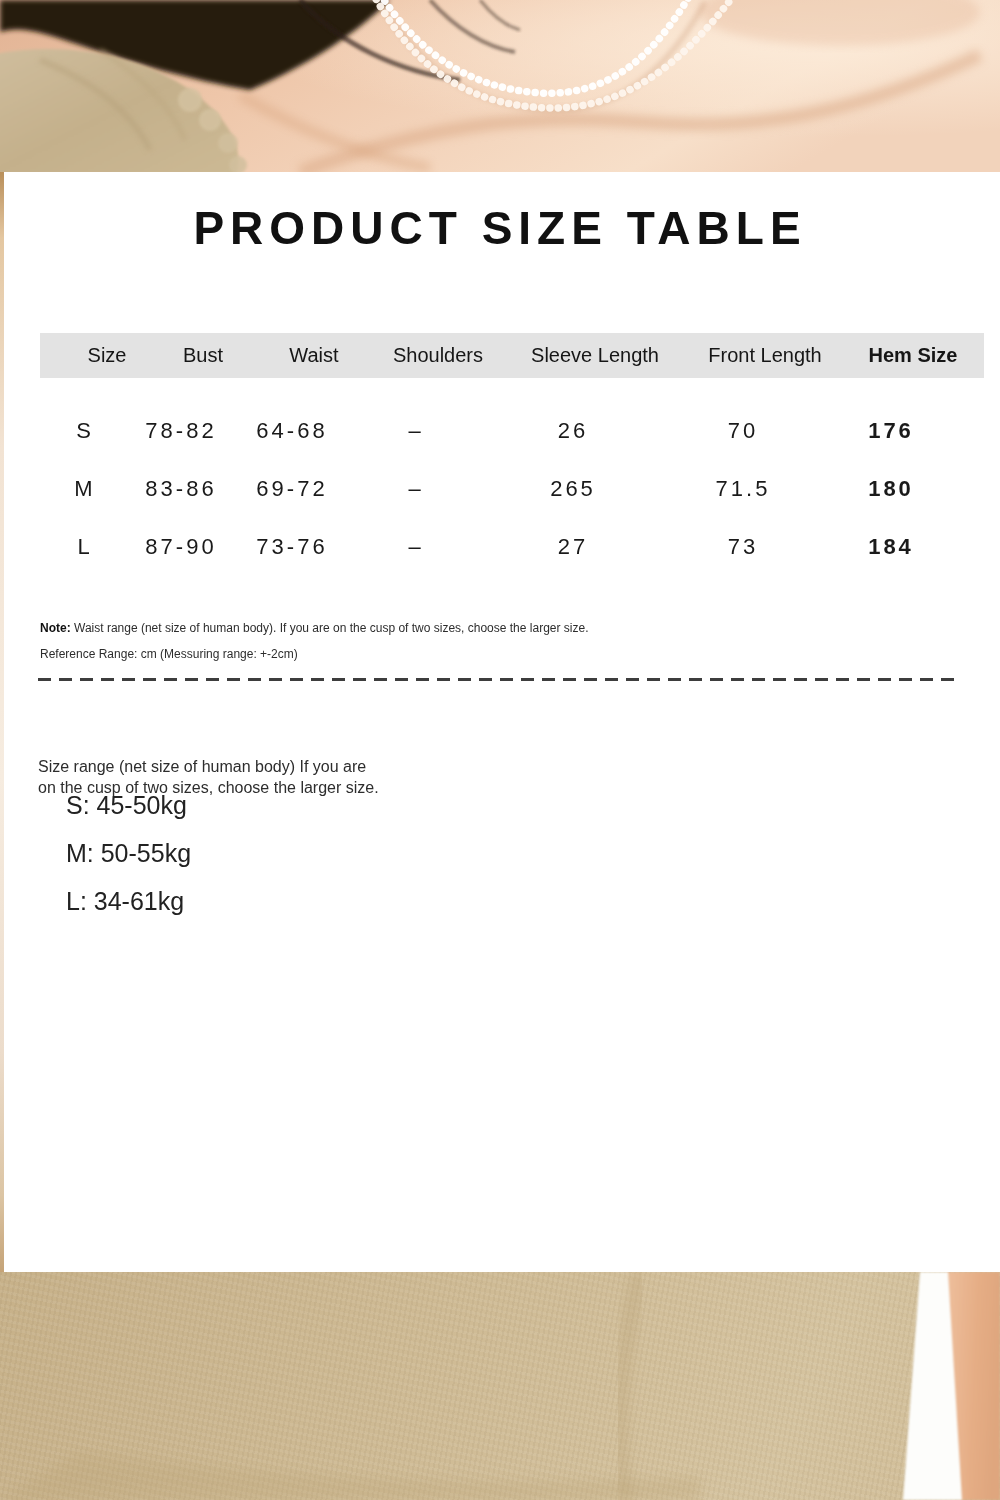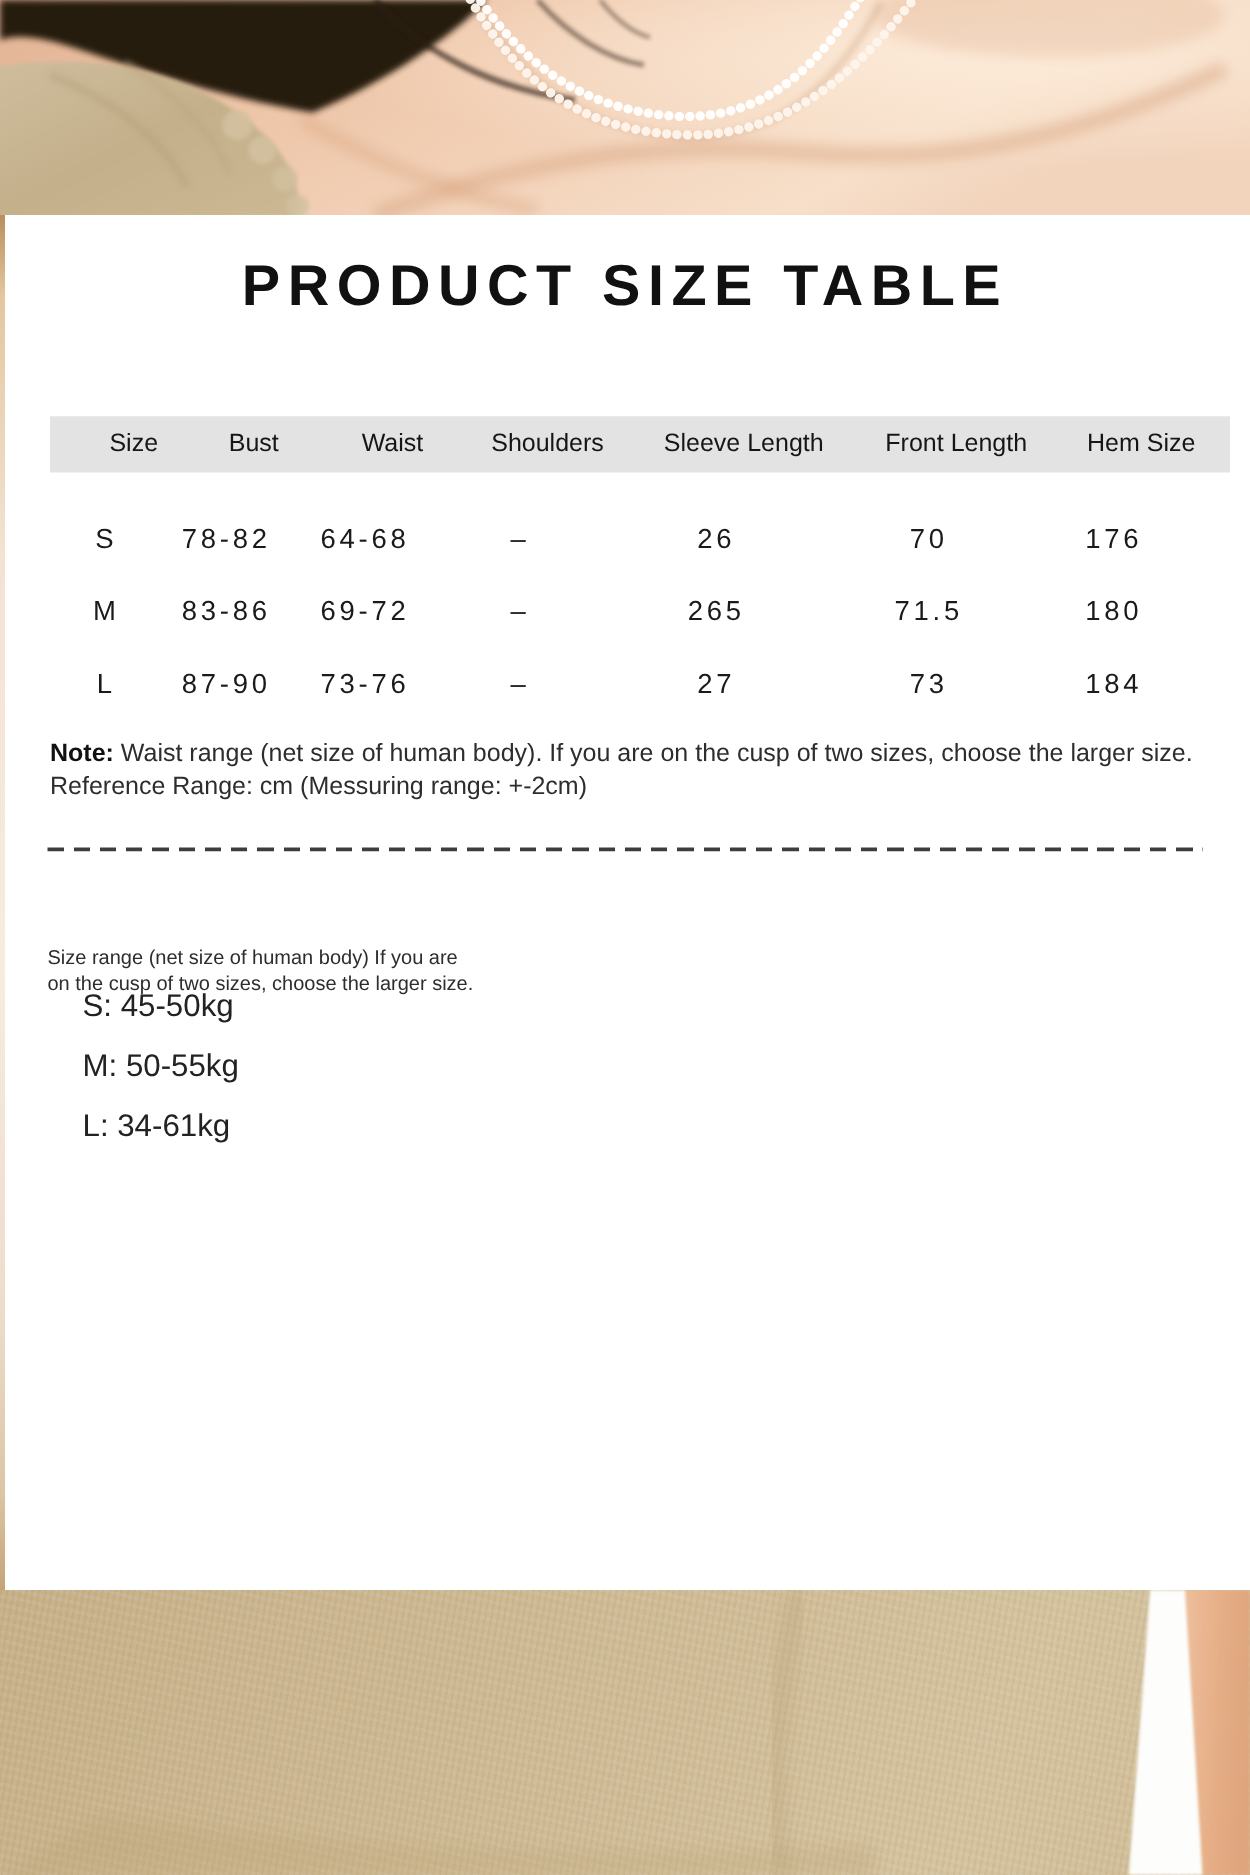--- a/index.html
+++ b/index.html
@@ -27,24 +27,24 @@
   .tbody{position:absolute;top:408px;left:40px;width:922px;}
   .trow{display:flex;align-items:center;height:45px;margin-bottom:13px;
     font-size:22px;letter-spacing:3px;color:#1a1a1a;}
   .cell{flex:0 0 auto;text-align:center;}
   .cell:nth-child(1){width:90px;}
   .cell:nth-child(2){width:102px;}
   .cell:nth-child(3){width:120px;}
   .cell:nth-child(4){width:128px;}
   .cell:nth-child(5){width:186px;}
   .cell:nth-child(6){width:154px;}
-  .cell:nth-child(7){width:142px;}
-  
-  .note-block{position:absolute;left:40px;top:590px;width:920px;
-    font-size:20px;line-height:26px;color:#2d2d2d;}
+  .cell:nth-child(7){width:142px;font-weight:bold;}
+  
+  .note-block{position:absolute;left:40px;top:615px;width:920px;
+    font-size:12px;line-height:26px;color:#2d2d2d;}
   .note-label{font-weight:bold;color:#111111;}
   .divider{position:absolute;left:38px;top:678px;width:924px;height:3px;
     background:repeating-linear-gradient(90deg,#3d3d3d 0 13px,transparent 13px 21px);}
   .size-range{position:absolute;left:38px;top:756px;width:600px;
     font-size:16px;line-height:21px;color:#2d2d2d;}
   .weights{position:absolute;left:66px;top:790px;font-size:25px;color:#222222;}
   .weights .w-item{height:30px;line-height:30px;margin-bottom:18px;white-space:nowrap;}
   
   .photo-bottom{position:absolute;top:1272px;left:0;width:1000px;height:228px;overflow:hidden;
     background:linear-gradient(115deg,#c7b189 0%,#cfbb95 45%,#d5c39f 78%,#d0bc96 100%);}

